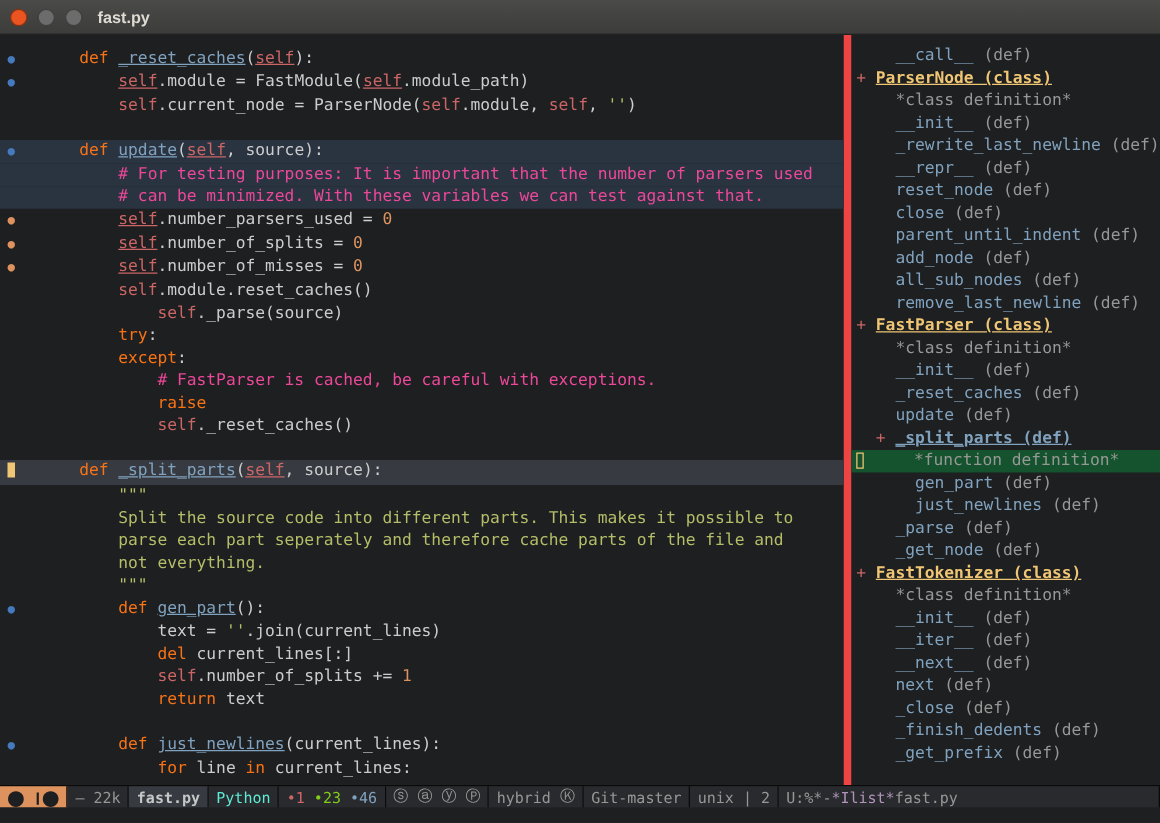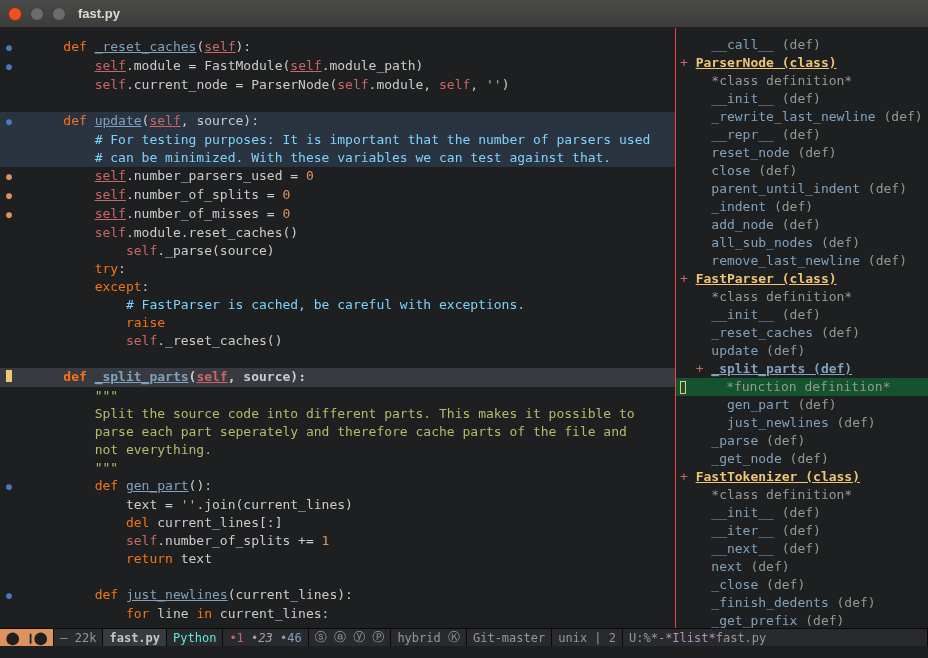--- a/index.html
+++ b/index.html
@@ -68,30 +68,30 @@
 .bullet-o { color: #de935f; font-size: 10px; }
 .rect-y { display:inline-block; width:6px; height:12px; background:#f0c674; margin-top:2px;}
 .code { padding-left: 14px; }
 
 .kw { color: #f97316; text-align: right; }
 .fn { color: #81a2be; text-decoration: underline; }
 .self-u { color: #cc6666; text-decoration: underline; }
 .self { color: #cc6666; }
 .str { color: #b5bd68; }
 .num { color: #de935f; }
-.comment { color: #7dd3fc; }
+.comment { color: #ec4899; }
 .op { color: #cccccc; }
 
 .line-hl { background: #2a3340; }
-.line-cursor { background: #373b41; font-weight: bold; }
+.line-cursor { background: #373b41; }
 
 .outline-pane {
   flex: 1;
   background: #1d1f21;
-  border-left: 1px solid #ef4444;
+  border-left: 6px solid #ef4444;
   padding: 8px 0;
   line-height: 18px;
   overflow: hidden;
 }
 .outline-line {
   white-space: pre;
   padding-left: 4px;
 }
 .ol-plus { color: #cc6666; }
 .ol-class { color: #f0c674; text-decoration: underline; font-weight: bold;}
@@ -115,21 +115,21 @@
   height: 100%;
   display: flex;
   align-items: center;
   border-right: 1px solid #0a0a0a;
 }
 .status-yellow { background: #de935f; color: #1d1f21; font-weight: bold;}
 .status-dark { background: #282a2e; color: #969896; }
 .status-file { background: #373b41; color: #c5c8c6; font-weight: bold;}
 .status-mode { background: #282a2e; color: #5eead4; }
 .status-red { color: #cc6666; }
-.status-orange { color: #a3a3a3; font-style: italic; }
+.status-orange { color: #84cc16; }
 .status-blue { color: #81a2be; }
 .status-purple { color: #b294bb; }
 
 .bottombar {
   height: 12px;
   background: #1d1f21;
 }
 </style>
 </head>
 <body>
@@ -183,21 +183,20 @@
   <div class="outline-pane" id="outline-pane">
       <div class="outline-line">    <span class="ol-member">__call__</span> <span class="ol-kind">(def)</span></div>
       <div class="outline-line"><span class="ol-plus">+ </span><span class="ol-class">ParserNode (class)</span></div>
       <div class="outline-line">    <span class="ol-star">*class definition*</span></div>
       <div class="outline-line">    <span class="ol-member">__init__</span> <span class="ol-kind">(def)</span></div>
       <div class="outline-line">    <span class="ol-member">_rewrite_last_newline</span> <span class="ol-kind">(def)</span></div>
       <div class="outline-line">    <span class="ol-member">__repr__</span> <span class="ol-kind">(def)</span></div>
       <div class="outline-line">    <span class="ol-member">reset_node</span> <span class="ol-kind">(def)</span></div>
       <div class="outline-line">    <span class="ol-member">close</span> <span class="ol-kind">(def)</span></div>
       <div class="outline-line">    <span class="ol-member">parent_until_indent</span> <span class="ol-kind">(def)</span></div>
-      <div class="outline-line">    <span class="ol-member">_indent</span> <span class="ol-kind">(def)</span></div>
       <div class="outline-line">    <span class="ol-member">add_node</span> <span class="ol-kind">(def)</span></div>
       <div class="outline-line">    <span class="ol-member">all_sub_nodes</span> <span class="ol-kind">(def)</span></div>
       <div class="outline-line">    <span class="ol-member">remove_last_newline</span> <span class="ol-kind">(def)</span></div>
       <div class="outline-line"><span class="ol-plus">+ </span><span class="ol-class">FastParser (class)</span></div>
       <div class="outline-line">    <span class="ol-star">*class definition*</span></div>
       <div class="outline-line">    <span class="ol-member">__init__</span> <span class="ol-kind">(def)</span></div>
       <div class="outline-line">    <span class="ol-member">_reset_caches</span> <span class="ol-kind">(def)</span></div>
       <div class="outline-line">    <span class="ol-member">update</span> <span class="ol-kind">(def)</span></div>
       <div class="outline-line">  <span class="ol-plus">+ </span><span class="ol-def-u">_split_parts (def)</span></div>
       <div class="outline-line ol-hl"><span class="ol-cursor"></span>     <span class="ol-star">*function definition*</span></div>

